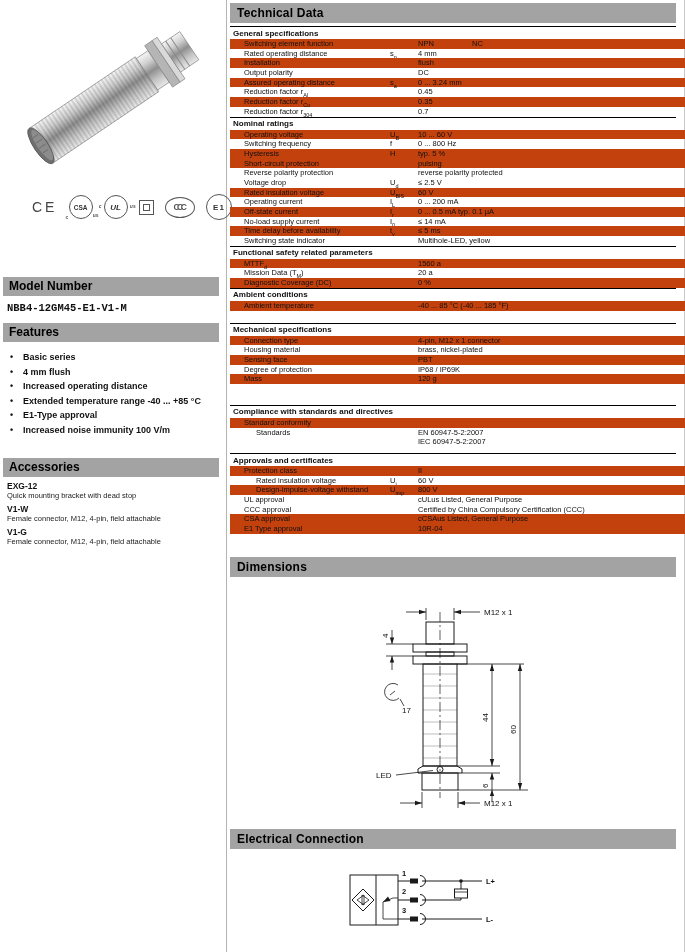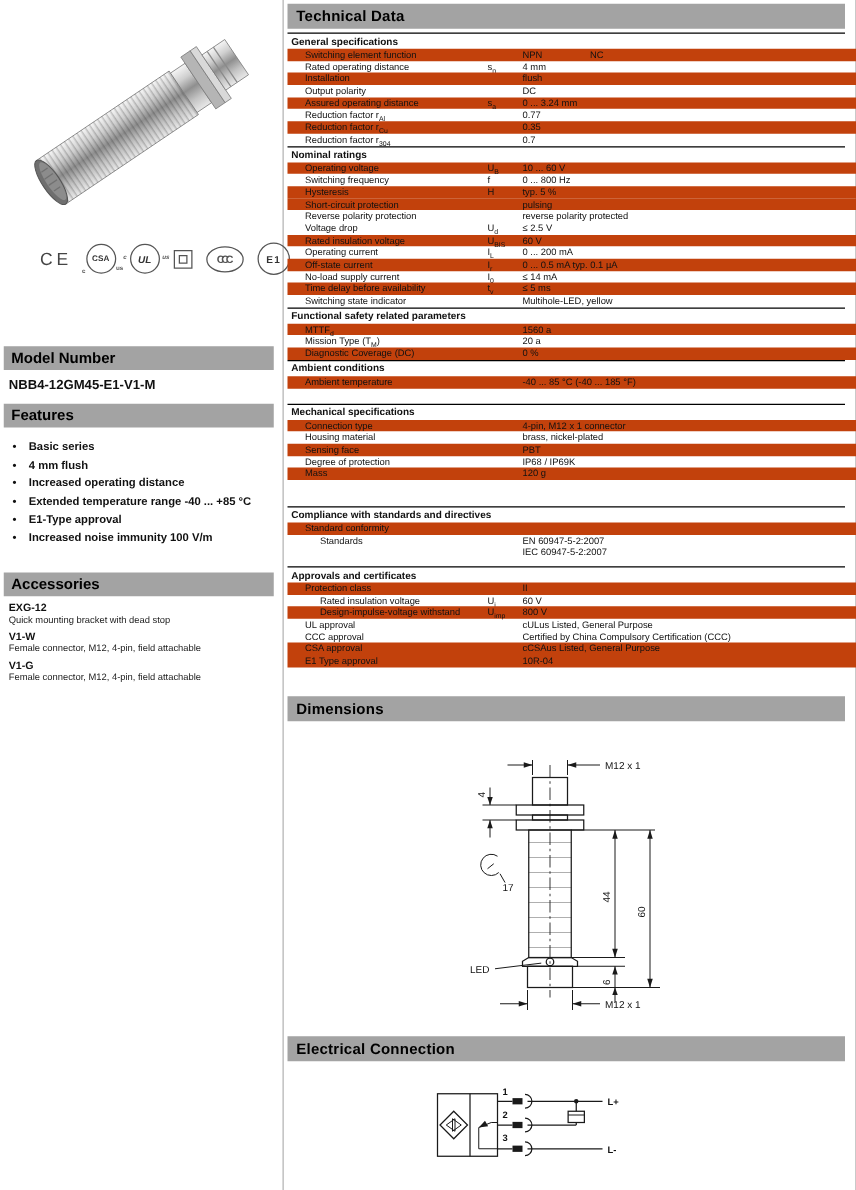--- a/index.html
+++ b/index.html
@@ -22,21 +22,21 @@
   .circ{border:1.6px solid #555;border-radius:50%;display:flex;align-items:center;justify-content:center;}
   .csa-circ{width:22px;height:22px;font-size:6.5px;font-weight:bold;}
   .ul-circ{width:22px;height:22px;font-size:8px;font-weight:bold;font-style:italic;}
   .tinytag{position:absolute;font-size:5px;font-weight:bold;color:#555;}
   .sq-outer{width:13px;height:13px;border:1.8px solid #555;display:flex;align-items:center;justify-content:center;}
   .sq-inner{width:5px;height:5px;border:1.4px solid #555;}
   .ccc-ell{width:30px;height:21px;border:1.6px solid #555;border-radius:50%;display:flex;align-items:center;justify-content:center;font-size:8.5px;font-weight:bold;letter-spacing:-2.5px;color:#555;padding-right:2px;box-sizing:border-box;}
   .e1-circ{width:24px;height:24px;font-size:8px;font-weight:bold;letter-spacing:1px;font-style:normal;}
 
   .lbar-model{position:absolute;left:0;top:277px;width:216px;box-sizing:border-box;}
-  .model-no{position:absolute;left:4px;top:302px;font-size:10.5px;font-weight:bold;}
+  .model-no{position:absolute;left:4px;top:302px;font-size:10.5px;font-weight:bold;font-family:Liberation Mono, monospace;}
   .lbar-feat{position:absolute;left:0;top:323px;width:216px;box-sizing:border-box;}
   .features{position:absolute;left:4px;top:352px;width:200px;margin:0;padding:0;list-style:none;}
   .features li{position:relative;padding-left:16px;font-size:9px;font-weight:bold;line-height:11px;margin-bottom:3.5px;}
   .features li .blt{position:absolute;left:3px;top:0;}
   .lbar-acc{position:absolute;left:0;top:458px;width:216px;box-sizing:border-box;}
   .accs{position:absolute;left:4px;top:481px;width:205px;}
   .acc{margin-bottom:4px;}
   .acc .nm{font-size:8.5px;font-weight:bold;line-height:10px;}
   .acc .ds{font-size:7.5px;line-height:9px;color:#222;}
 
@@ -181,21 +181,21 @@
             <span class="tlab"><span>Output polarity</span></span>
             <span class="tval">DC</span>
           </div>
           <div class="trow shade">
             <span class="tlab"><span>Assured operating distance</span></span>
             <span class="tsym"><span>s</span><sub>a</sub></span>
             <span class="tval">0 ... 3.24 mm</span>
           </div>
           <div class="trow">
             <span class="tlab"><span>Reduction factor r</span><sub>Al</sub></span>
-            <span class="tval">0.77</span>
+            <span class="tval">0.45</span>
           </div>
           <div class="trow shade">
             <span class="tlab"><span>Reduction factor r</span><sub>Cu</sub></span>
             <span class="tval">0.35</span>
           </div>
           <div class="trow">
             <span class="tlab"><span>Reduction factor r</span><sub>304</sub></span>
             <span class="tval">0.7</span>
           </div>
         </div>
@@ -259,21 +259,21 @@
             <span class="tval">Multihole-LED, yellow</span>
           </div>
         </div>
         <div class="tsec">
           <div class="tsec-h">Functional safety related parameters</div>
           <div class="trow shade">
             <span class="tlab"><span>MTTF</span><sub>d</sub></span>
             <span class="tval">1560 a</span>
           </div>
           <div class="trow">
-            <span class="tlab"><span>Mission Type (T</span><sub>M</sub><span>)</span></span>
+            <span class="tlab"><span>Mission Data (T</span><sub>M</sub><span>)</span></span>
             <span class="tval">20 a</span>
           </div>
           <div class="trow shade">
             <span class="tlab"><span>Diagnostic Coverage (DC)</span></span>
             <span class="tval">0 %</span>
           </div>
         </div>
         <div class="tsec" style="margin-bottom: 12px;">
           <div class="tsec-h">Ambient conditions</div>
           <div class="trow shade">

